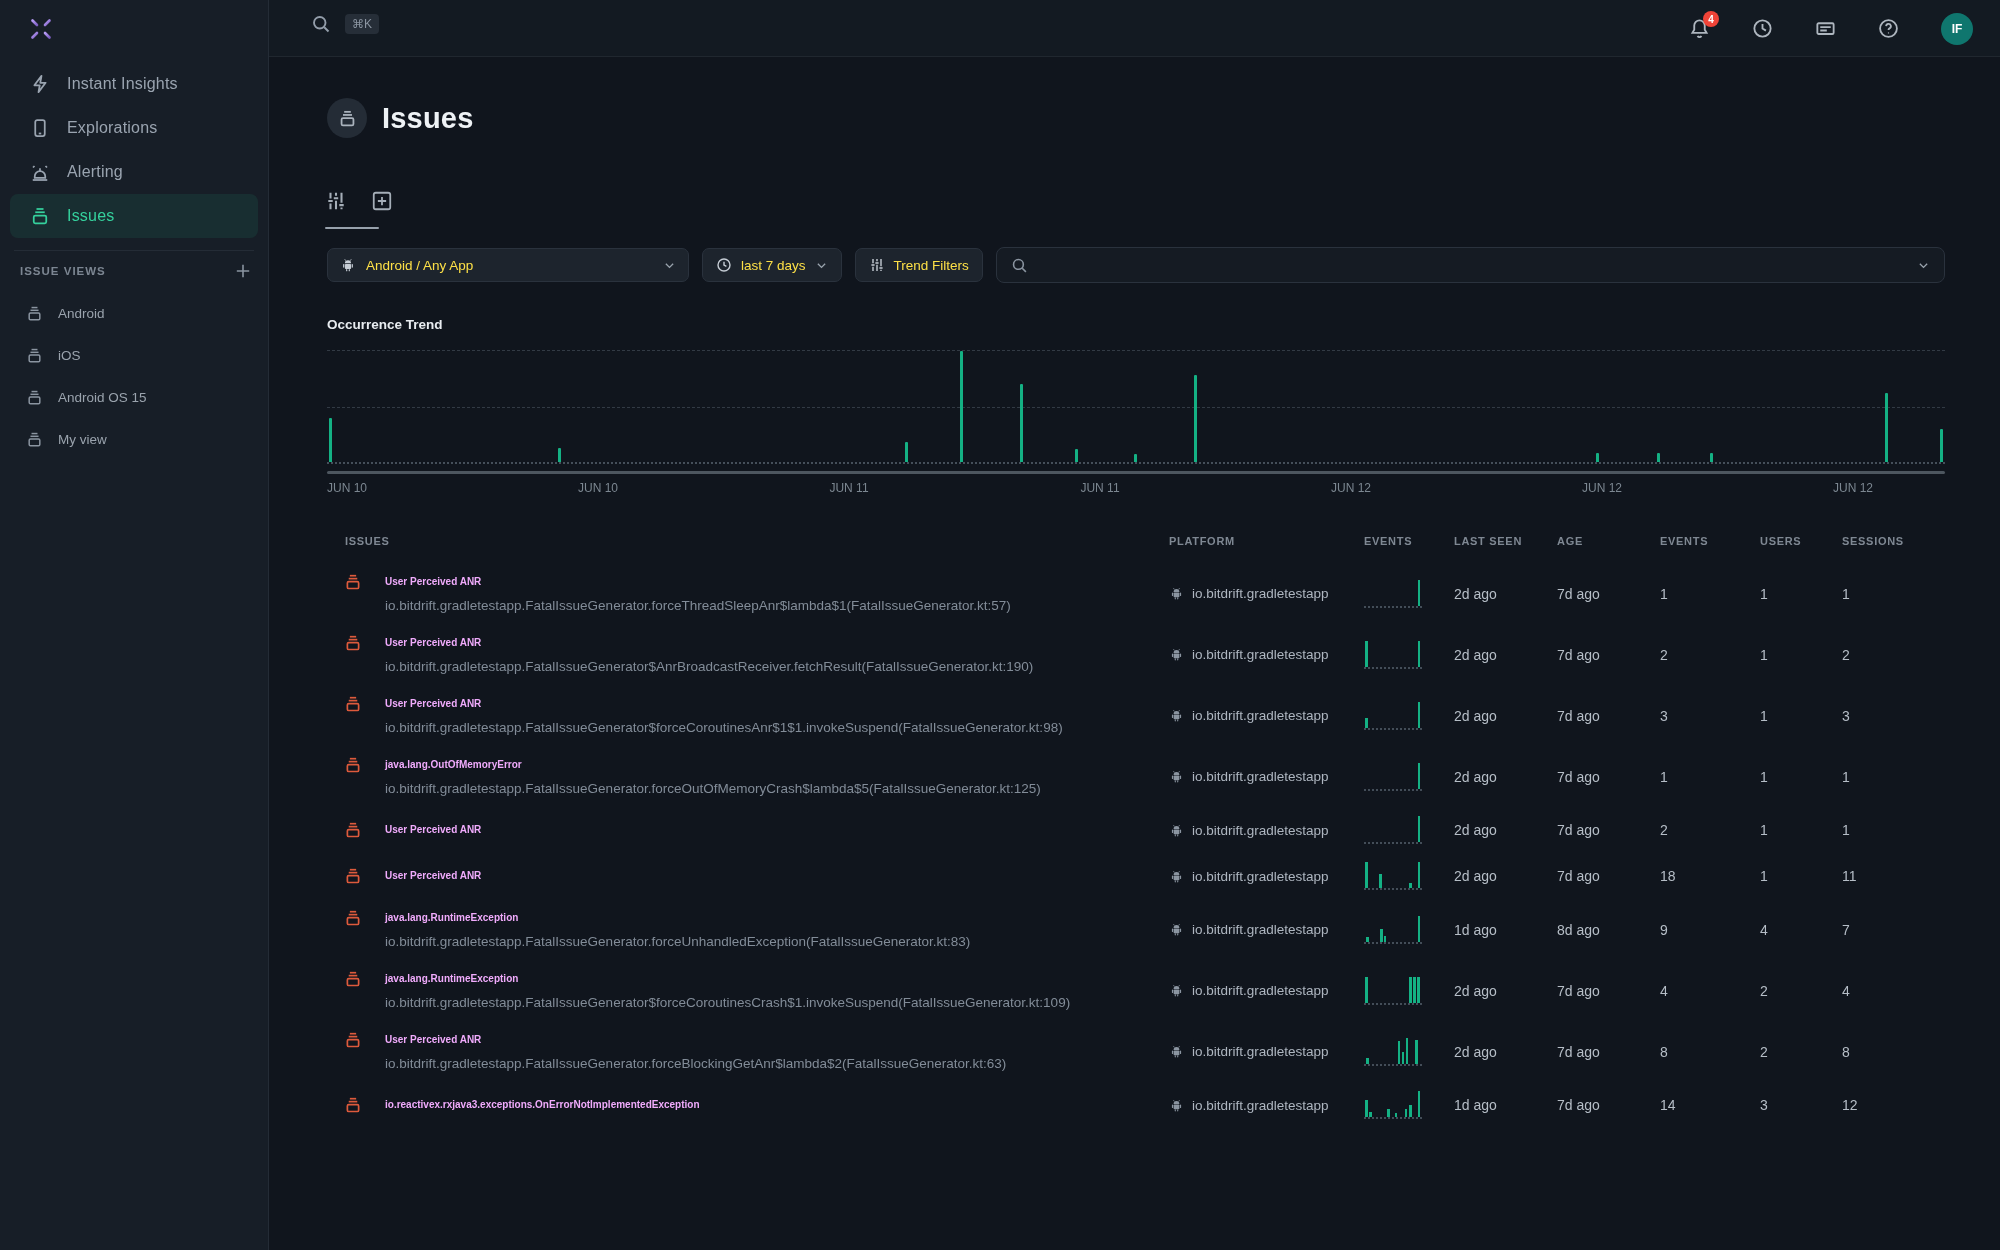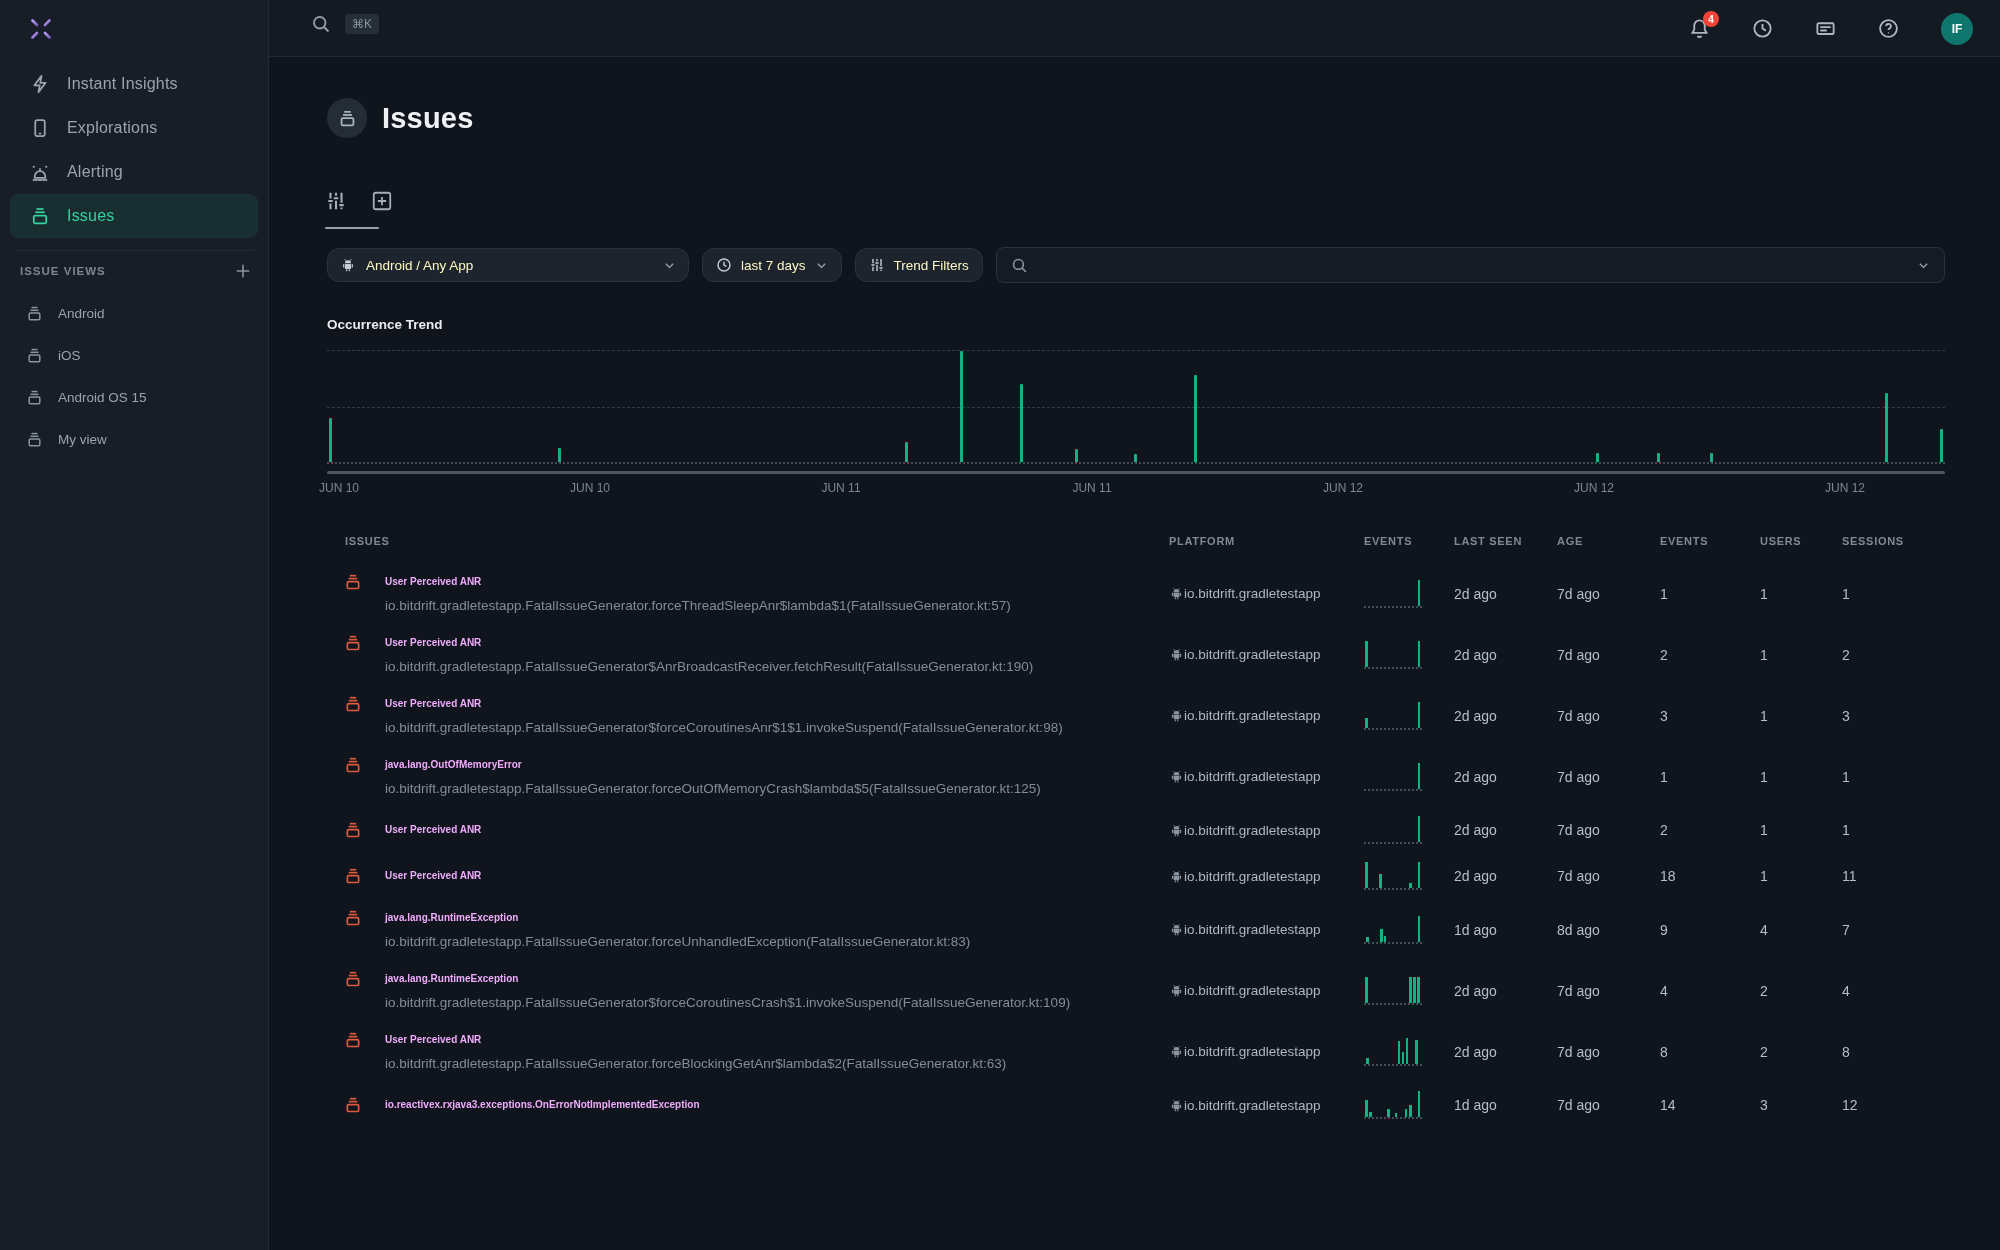--- a/index.html
+++ b/index.html
@@ -38,51 +38,51 @@
   .main { position:absolute; left:269px; top:57px; right:0; bottom:0; background:#10151d; }
   .page-header { position:absolute; left:58px; top:41px; display:flex; align-items:center; gap:15px; }
   .ph-badge { width:40px; height:40px; border-radius:50%; background:#242c36; color:#aab3bd; display:flex; align-items:center; justify-content:center; }
   .ph-badge svg { width:19px; height:19px; }
   .ph-title { font-size:29px; font-weight:700; color:#eef2f5; letter-spacing:.2px; }
   .tabs { position:absolute; left:56px; top:133px; display:flex; gap:24px; }
   .tab-btn { width:22px; height:22px; color:#a5aeb8; cursor:pointer; display:flex; }
   .tab-underline { position:absolute; left:56px; top:170px; width:54px; height:2px; background:#97a1ac; border-radius:1px; }
 
   .filters { position:absolute; left:58px; top:190px; right:55px; display:flex; gap:13px; align-items:center; }
-  .ctrl { display:flex; align-items:center; background:#1d242d; border:1px solid #2a323d; border-radius:12px; height:34px; color:#fef9c3; font-size:13.5px; cursor:pointer; }
+  .ctrl { display:flex; align-items:center; background:#1d242d; border:1px solid #2a323d; border-radius:7px; height:34px; color:#fde047; font-size:13.5px; cursor:pointer; }
   .ctrl .c-icon { width:16px; height:16px; display:flex; color:#c6cdd5; }
   .select-app { width:362px; padding:0 12px; gap:10px; }
   .select-app .spacer { flex:1; }
   .chip { padding:0 13px; gap:9px; }
   .chev { width:13px; height:13px; display:flex; color:#9aa4ae; }
   .search-box { flex:1; display:flex; align-items:center; height:36px; border:1px solid #2a323d; border-radius:8px; background:#151b23; padding:0 14px; gap:10px; }
   .search-box .c-icon { width:17px; height:17px; color:#8b95a1; display:flex; }
   .search-box input { flex:1; background:transparent; border:none; outline:none; color:#dde2e8; font-size:13.5px; font-family:inherit; }
 
   
   .chart-title { position:absolute; left:58px; top:260px; font-size:13.5px; font-weight:700; color:#e8ecf0; }
   .plot { position:absolute; left:58px; top:293px; width:1618px; height:114px; border-top:1px dashed #323a44; border-bottom:2px dotted #454f5a; }
   .plot .midline { position:absolute; left:0; right:0; top:50%; border-top:1px dashed #323a44; }
   .plot .bar { position:absolute; bottom:0; width:3px; background:#14b184; border-radius:1px 1px 0 0; }
   .axis-line { position:absolute; left:58px; top:414px; width:1618px; height:3px; background:#4d565f; border-radius:2px; }
-  .x-labels { position:absolute; left:50px; top:424px; width:1618px; height:16px; }
+  .x-labels { position:absolute; left:58px; top:424px; width:1618px; height:16px; }
   .x-label { position:absolute; transform:translateX(-50%); font-size:12px; color:#7c8791; white-space:nowrap; }
 
   
   .table { position:absolute; left:58px; top:478px; width:1618px; }
   .grid { display:grid; grid-template-columns:842px 195px 90px 103px 103px 100px 82px 1fr; }
   .thead { margin-bottom:16px; }
   .th { font-size:11px; font-weight:700; letter-spacing:.7px; color:#7f8893; }
   .th:first-child { padding-left:18px; }
   .row { align-items:center; min-height:42px; padding:9px 0; cursor:pointer; }
   .issue-cell { position:relative; padding-left:58px; }
   .issue-icon { position:absolute; left:17px; top:1px; width:18px; height:18px; color:#dd5a3c; }
   .issue-title { font-size:10px; font-weight:700; color:#f0abfc; line-height:20px; }
   .issue-sub { font-size:13.5px; color:#828c98; line-height:18px; margin-top:5px; }
-  .platform-cell { display:flex; align-items:center; color:#aeb6c0; font-size:13.5px; }
+  .platform-cell { display:flex; align-items:center; gap:8px; color:#aeb6c0; font-size:13.5px; }
   .platform-cell .p-icon { width:15px; height:15px; display:flex; color:#8b95a1; }
   .spark { position:relative; width:58px; height:28px; border-bottom:2px dotted #434d58; }
   .spark .sbar { position:absolute; bottom:0; width:2.5px; background:#14b184; }
   .num-cell { font-size:14px; color:#b6bec7; }
 </style>
 </head>
 <body>
 
 <div class="app">
 

